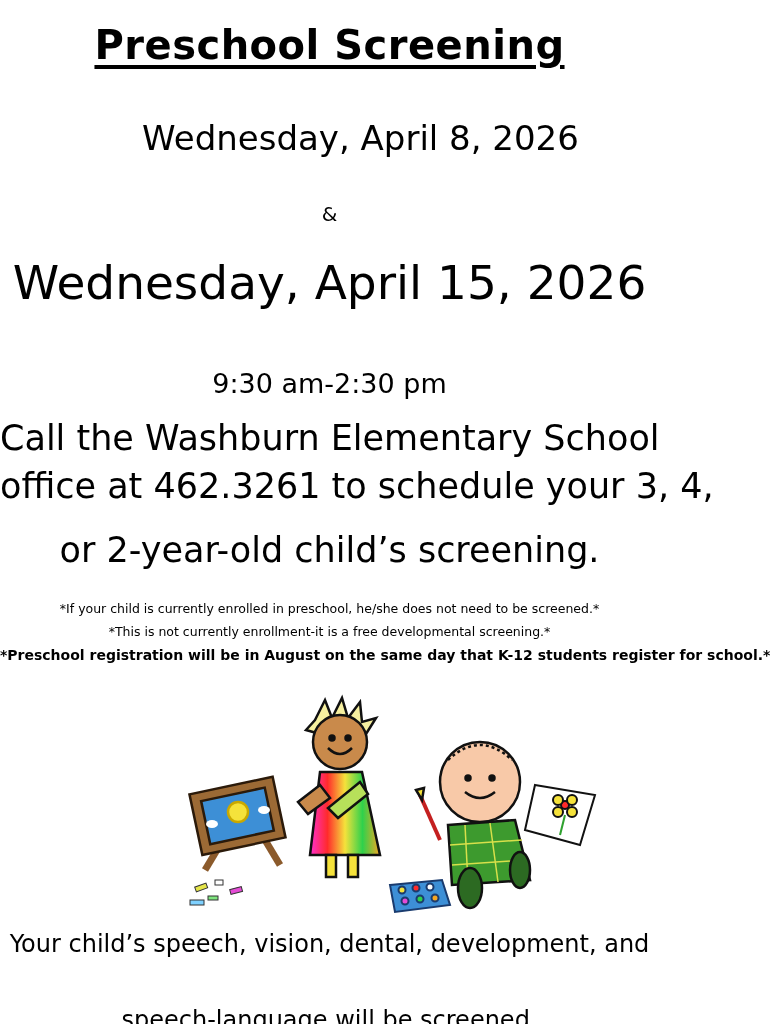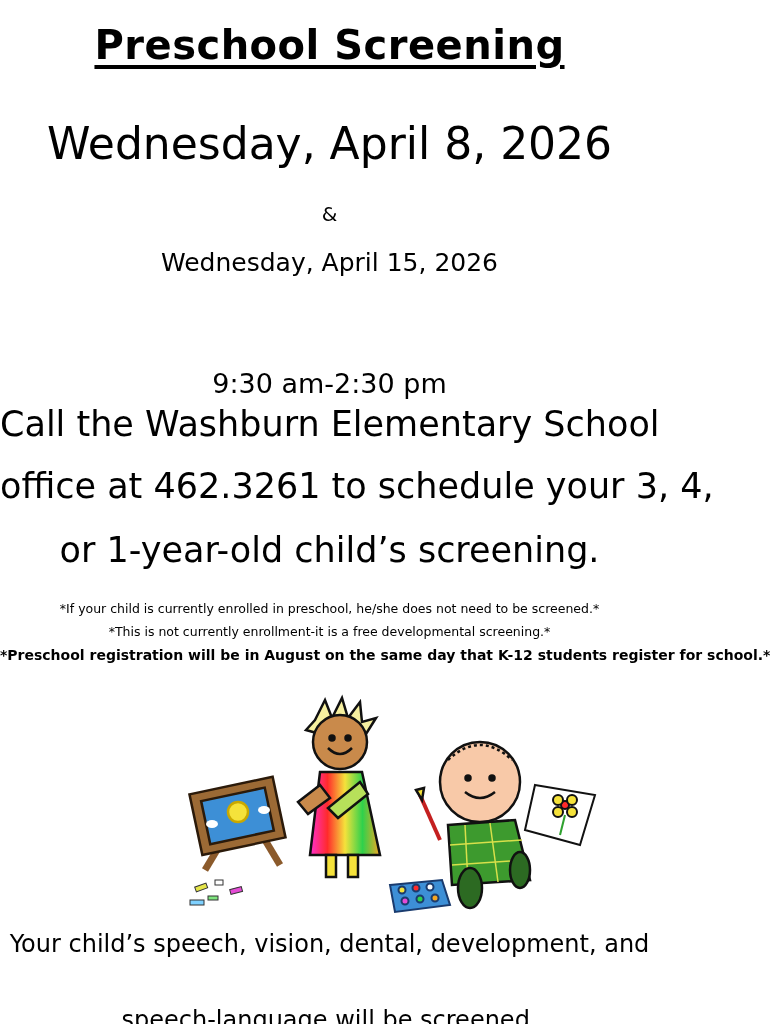--- a/index.html
+++ b/index.html
@@ -2,45 +2,45 @@
 <html><head>
 <meta charset="utf-8">
 <style>
   html, body { margin: 0; padding: 0; background: #ffffff; }
   body {
     width: 773px; height: 1024px; overflow: hidden; position: relative;
     font-family: "DejaVu Sans", sans-serif; color: #000;
   }
   .line { position: absolute; left: 0; width: 659px; text-align: center; white-space: nowrap; }
   .title { top: 22px; font-size: 40px; font-weight: bold; text-decoration: underline; text-decoration-thickness: 4px; text-underline-offset: 6px; letter-spacing: 0.5px; }
-  .date1 { top: 118px; font-size: 44px; }
+  .date1 { top: 118px; font-size: 34px; margin-left: 31px; }
   .amp { top: 202px; font-size: 20px; }
-  .date2 { top: 248px; font-size: 25px; }
+  .date2 { top: 255px; font-size: 47px; }
   .time { top: 336px; font-size: 27px; margin-top: 32px; }
-  .call1 { top: 404px; font-size: 35px; }
+  .call1 { top: 418px; font-size: 35px; }
   .call2 { top: 466px; font-size: 35px; }
   .call3 { top: 530px; font-size: 35px; }
   .note1 { top: 601px; font-size: 12.5px; }
   .note2 { top: 624px; font-size: 12.5px; }
   .note3 { top: 647px; font-size: 14px; font-weight: bold; }
   .foot1 { top: 930px; font-size: 24px; }
   .foot2 { top: 978px; font-size: 24px; margin-top: 28px; }
   .clipart { position: absolute; left: 180px; top: 690px; width: 420px; height: 230px; }
 </style>
 </head>
 <body>
 
 <div class="line title">Preschool Screening</div>
 <div class="line date1">Wednesday, April 8, 2026</div>
 <div class="line amp">&amp;</div>
 <div class="line date2">Wednesday, April 15, 2026</div>
 <div class="line time">9:30 am-2:30 pm</div>
 <div class="line call1">Call the Washburn Elementary School</div>
 <div class="line call2">office at 462.3261 to schedule your 3, 4,</div>
-<div class="line call3">or 1-year-old child’s screening.</div>
+<div class="line call3">or 2-year-old child’s screening.</div>
 <div class="line note1">*If your child is currently enrolled in preschool, he/she does not need to be screened.*</div>
 <div class="line note2">*This is not currently enrollment-it is a free developmental screening.*</div>
 <div class="line note3">*Preschool registration will be in August on the same day that K-12 students register for school.*</div>
 
 <svg class="clipart" viewBox="0 0 420 230" xmlns="http://www.w3.org/2000/svg">
 
   <g stroke="#2b1a0a" stroke-width="2.5">
     <line x1="40" y1="155" x2="25" y2="180" stroke="#8b5a2b" stroke-width="7"></line>
     <line x1="85" y1="150" x2="100" y2="175" stroke="#8b5a2b" stroke-width="7"></line>
     <rect x="15" y="95" width="85" height="62" fill="#9c6a35" transform="rotate(-12 57 126)"></rect>

